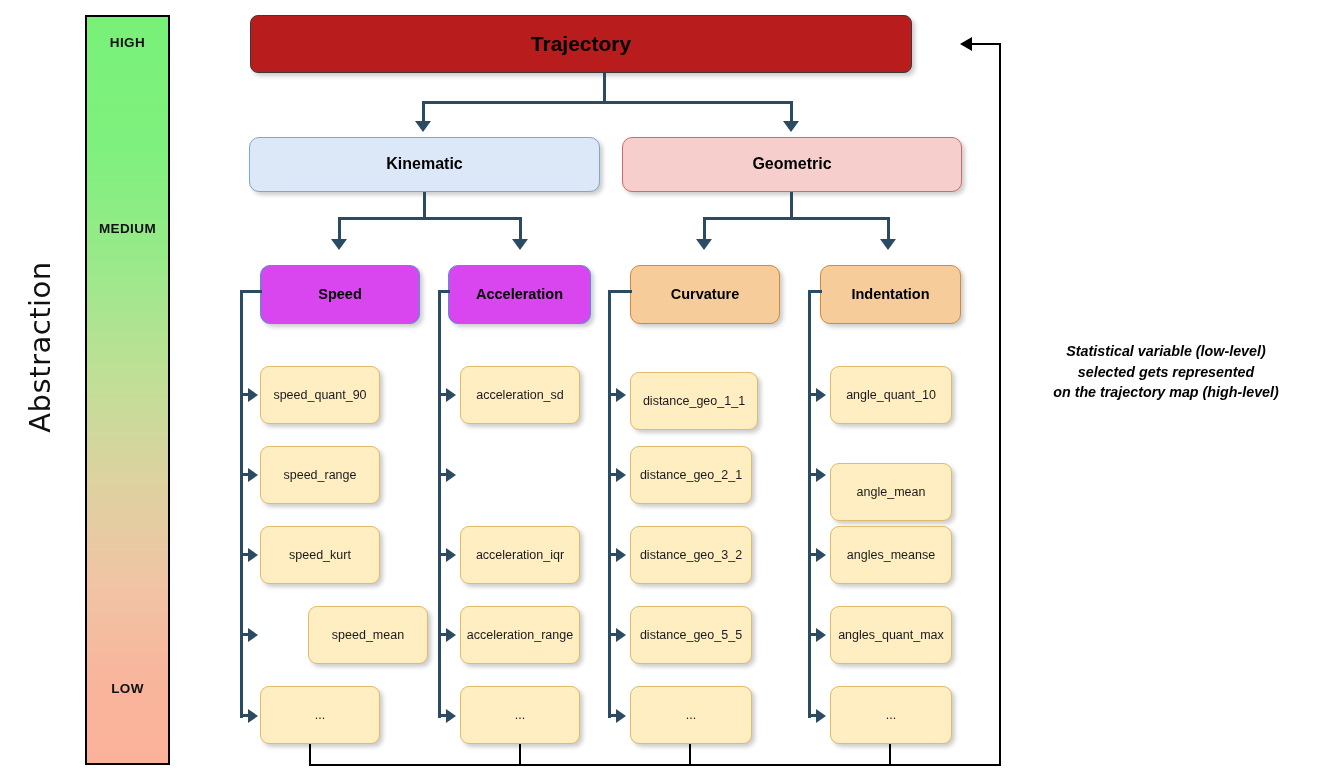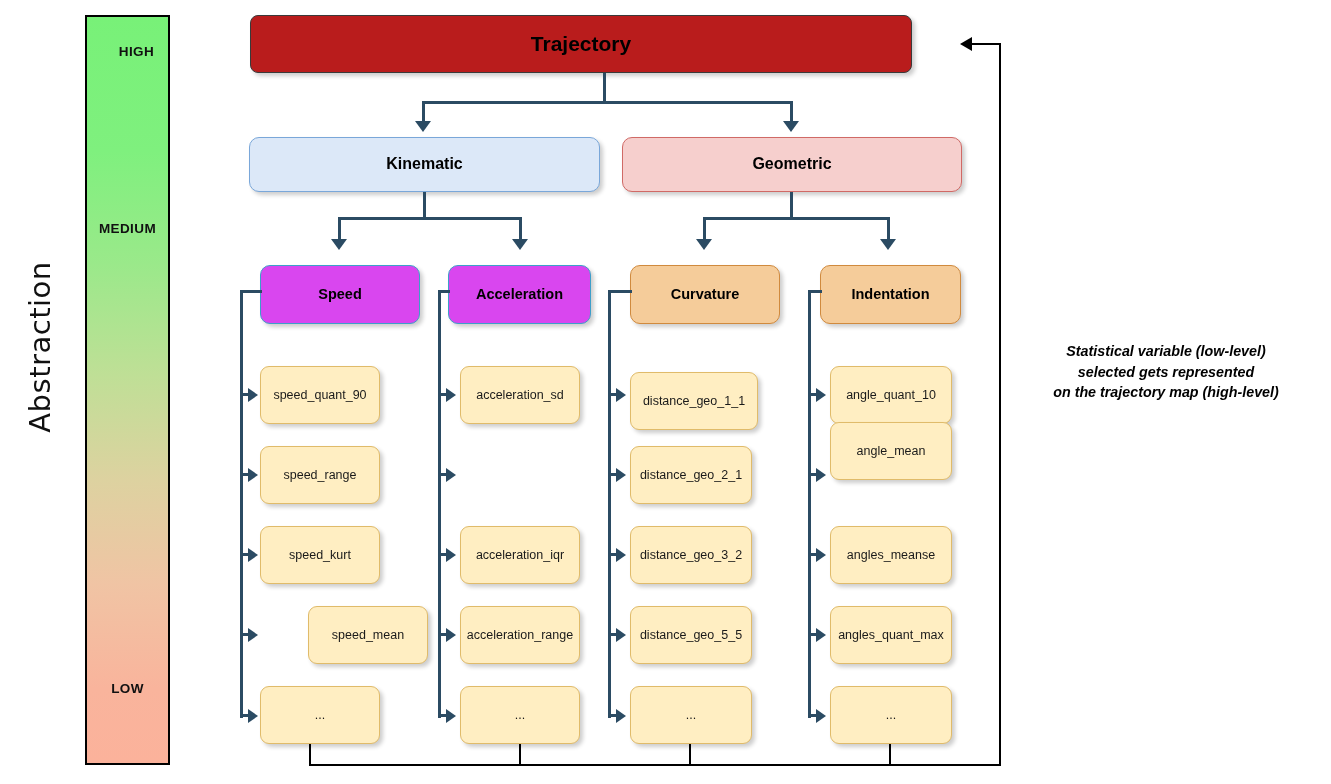--- a/index.html
+++ b/index.html
@@ -51,21 +51,21 @@
   .grad-tick{
     position:absolute;
     left:85px;
     width:85px;
     text-align:center;
     font-size:13.5px;
     font-weight:bold;
     color:#111111;
     letter-spacing:.4px;
   }
-  #tick-high{ top:44px;padding-left:9px; }
+  #tick-high{ top:35px; }
   #tick-medium{ top:221px; }
   #tick-low{ top:681px; }
 
   
   .node{
     position:absolute;
     box-sizing:border-box;
     display:flex;
     align-items:center;
     justify-content:center;
@@ -281,21 +281,21 @@
   <div class="conn conn-h" style="left:808px; top:473px; width:12px;"></div>
   <div class="arrow-right" style="left:816px; top:468px;"></div>
   <div class="conn conn-h" style="left:808px; top:553px; width:12px;"></div>
   <div class="arrow-right" style="left:816px; top:548px;"></div>
   <div class="conn conn-h" style="left:808px; top:633px; width:12px;"></div>
   <div class="arrow-right" style="left:816px; top:628px;"></div>
   <div class="conn conn-h" style="left:808px; top:714px; width:12px;"></div>
   <div class="arrow-right" style="left:816px; top:709px;"></div>
 
   <div class="node leaf-node" style="left:830px; top:366px; width:122px;">angle_quant_10</div>
-  <div class="node leaf-node" style="left:830px; top:422px; width:122px;">angle_mean</div>
+  <div class="node leaf-node" style="left:830px; top:463px; width:122px;">angle_mean</div>
   <div class="node leaf-node" style="left:830px; top:526px; width:122px;">angles_meanse</div>
   <div class="node leaf-node" style="left:830px; top:606px; width:122px;">angles_quant_max</div>
   <div class="node leaf-node" style="left:830px; top:686px; width:122px;">...</div>
 
   <div class="fb fb-v" style="left:309px; top:744px; height:21px;"></div>
   <div class="fb fb-v" style="left:519px; top:744px; height:21px;"></div>
   <div class="fb fb-v" style="left:689px; top:744px; height:21px;"></div>
   <div class="fb fb-v" style="left:889px; top:744px; height:21px;"></div>
   <div class="fb fb-h" style="left:309px; top:764px; width:692px;"></div>
   <div class="fb fb-v" style="left:999px; top:43px; height:723px;"></div>

